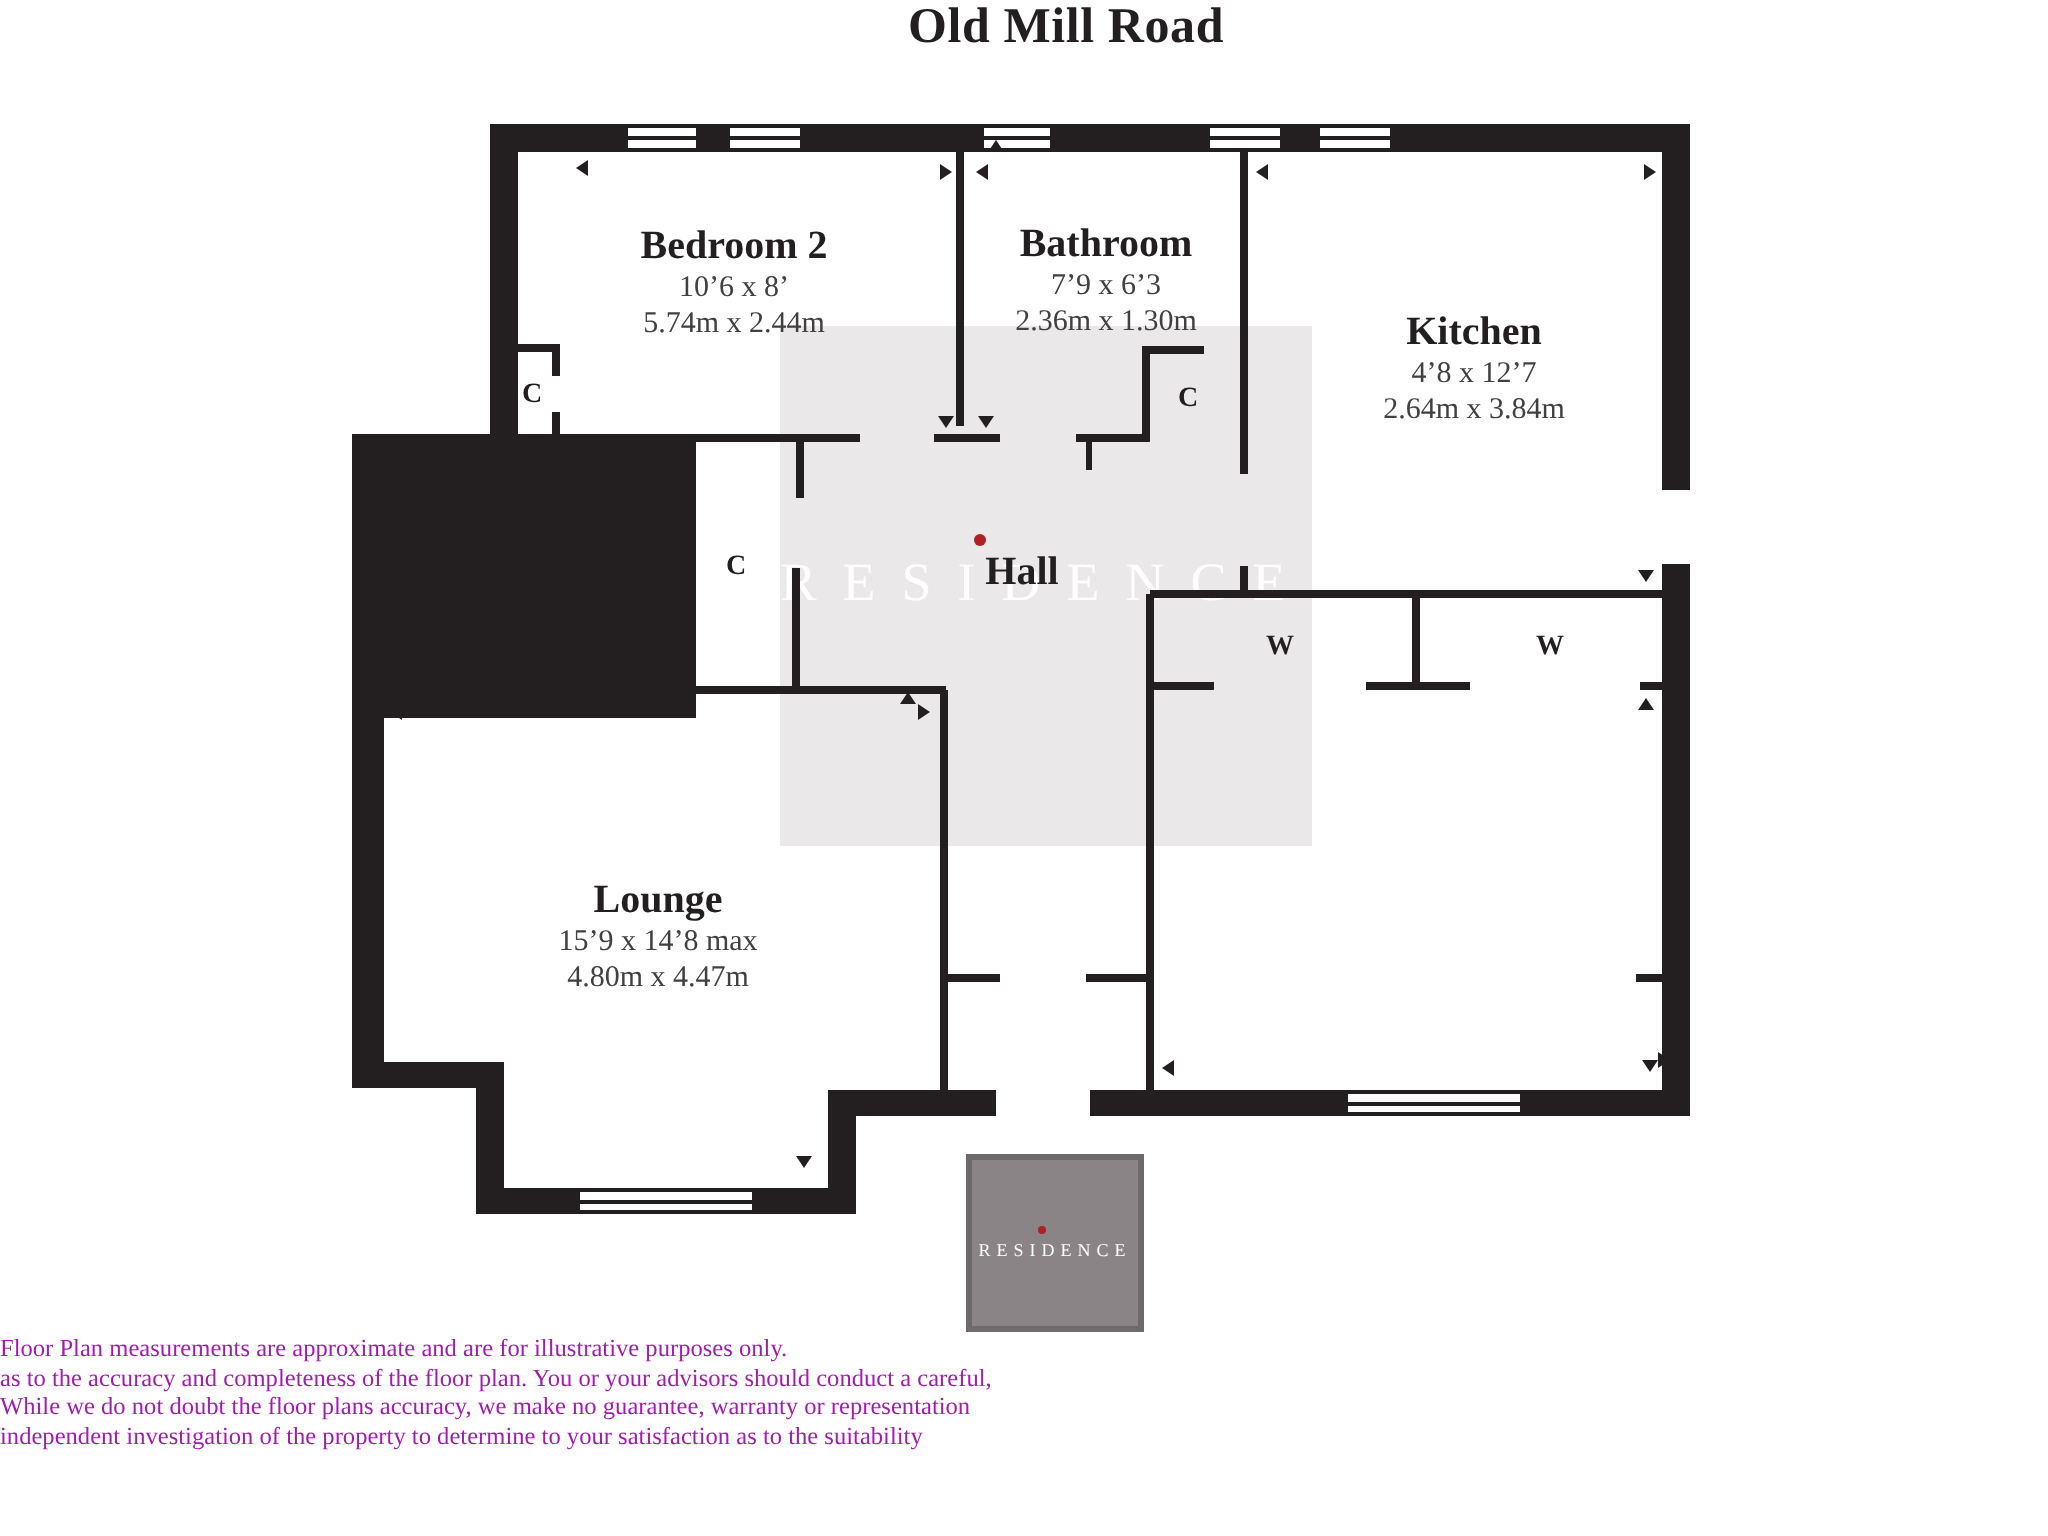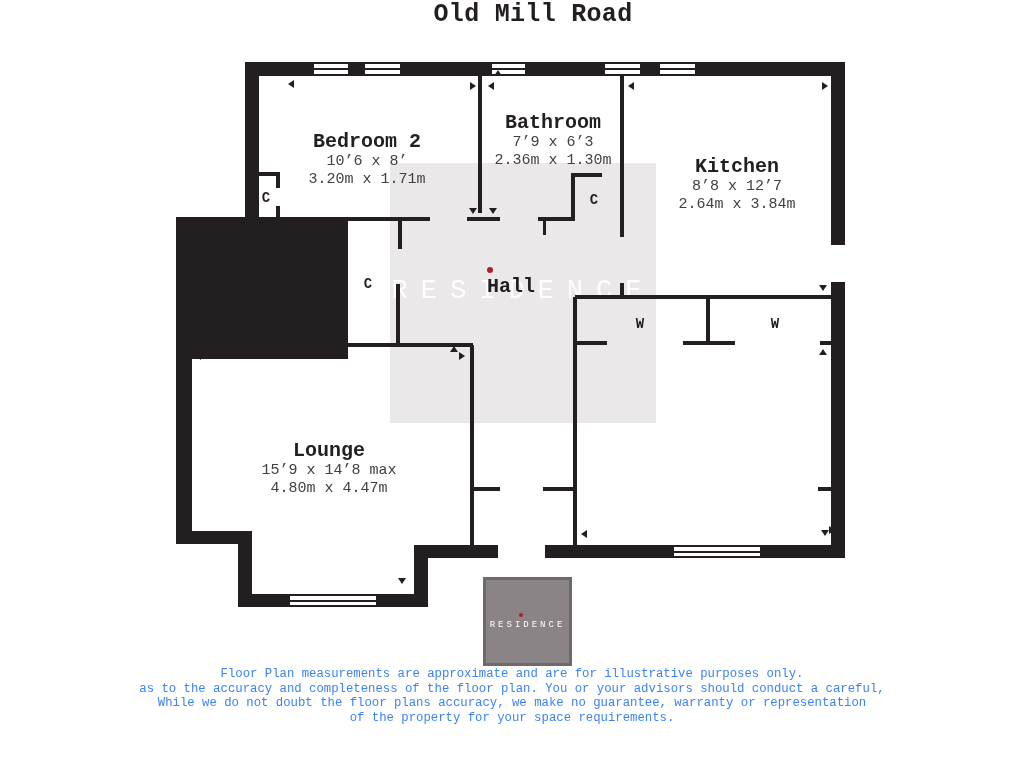--- a/index.html
+++ b/index.html
@@ -1,18 +1,18 @@
 <!DOCTYPE html>
 <html><head>
 <meta charset="utf-8">
 <style>
   html,body{margin:0;padding:0;background:#ffffff;}
   .canvas{
     position:relative;width:1024px;height:768px;background:#ffffff;overflow:hidden;
-    font-family:Liberation Mono, monospace;color:#231f20;
+    font-family:Liberation Serif, serif;color:#231f20;
   }
   .title{
     position:absolute;left:533px;top:0px;transform:translateX(-50%);
     font-size:25px;font-weight:bold;letter-spacing:0.3px;white-space:nowrap;z-index:5;
   }
   
   .wm-bg{position:absolute;left:390px;top:163px;width:266px;height:260px;background:#ebe8e9;z-index:0;}
   .wm-text{
     position:absolute;left:390px;top:276px;width:266px;text-align:center;
     font-size:27px;letter-spacing:13px;color:#ffffff;font-weight:400;z-index:1;white-space:nowrap;
@@ -31,21 +31,21 @@
   
   .room-label{position:absolute;transform:translateX(-50%);text-align:center;z-index:4;white-space:nowrap;}
   .room-name{font-size:20px;font-weight:bold;color:#231f20;line-height:23px;}
   .room-dims{font-size:15px;color:#414042;line-height:18px;}
   .closet-label{position:absolute;transform:translate(-50%,-50%);font-size:14px;font-weight:bold;color:#231f20;z-index:4;}
   
   .logo{position:absolute;left:483px;top:577px;width:89px;height:89px;background:#8a8487;border:3px solid #6e696b;box-sizing:border-box;z-index:4;}
   .logo-text{position:absolute;left:0;right:0;top:40px;text-align:center;font-size:9px;letter-spacing:3px;color:#ffffff;white-space:nowrap;}
   .logo-dot{position:absolute;left:33px;top:33px;width:4px;height:4px;border-radius:50%;background:#b01e28;}
   
-  .disclaimer{position:absolute;left:0;top:667px;width:1024px;text-align:center;font-size:12.3px;color:#3b82f6;line-height:14.6px;z-index:4;}
+  .disclaimer{position:absolute;left:0;top:667px;width:1024px;text-align:left;font-size:12.3px;color:#a21caf;line-height:14.6px;z-index:4;}
   .produced{position:absolute;left:0;top:748px;width:1024px;text-align:center;font-size:17px;color:#2e2d2c;font-weight:500;z-index:4;}
 </style>
 </head>
 <body>
 
 <div class="canvas">
 
   <div class="title">Old Mill Road</div>
 
   <div class="wm-bg"></div>
@@ -113,33 +113,33 @@
   <div class="tri tri-down" style="left:469px;top:208px"></div>
   <div class="tri tri-down" style="left:489px;top:208px"></div>
   <div class="tri tri-up" style="left:450px;top:346px"></div>
   <div class="tri tri-right" style="left:459px;top:352px"></div>
   <div class="tri tri-left" style="left:195px;top:352px"></div>
   <div class="tri tri-left" style="left:581px;top:530px"></div>
   <div class="tri tri-down" style="left:821px;top:530px"></div>
   <div class="tri tri-right" style="left:829px;top:526px"></div>
   <div class="tri tri-down" style="left:398px;top:578px"></div>
 
-  <div class="room-label" style="left:367px;top:130px">
+  <div class="room-label" style="left:367px;top:112px">
     <div class="room-name">Bedroom 2</div>
     <div class="room-dims">10’6 x 8’</div>
-    <div class="room-dims">3.20m x 1.71m</div>
+    <div class="room-dims">5.74m x 2.44m</div>
   </div>
   <div class="room-label" style="left:553px;top:111px">
     <div class="room-name">Bathroom</div>
     <div class="room-dims">7’9 x 6’3</div>
     <div class="room-dims">2.36m x 1.30m</div>
   </div>
   <div class="room-label" style="left:737px;top:155px">
     <div class="room-name">Kitchen</div>
-    <div class="room-dims">8’8 x 12’7</div>
+    <div class="room-dims">4’8 x 12’7</div>
     <div class="room-dims">2.64m x 3.84m</div>
   </div>
   <div class="room-label" style="left:511px;top:275px">
     <div class="room-name">Hall</div>
   </div>
   <div class="room-label" style="left:329px;top:439px">
     <div class="room-name">Lounge</div>
     <div class="room-dims">15’9 x 14’8 max</div>
     <div class="room-dims">4.80m x 4.47m</div>
   </div>
@@ -152,16 +152,16 @@
 
   <div class="logo">
     <div class="logo-dot"></div>
     <div class="logo-text">RESIDENCE</div>
   </div>
 
   <div class="disclaimer">
     <div>Floor Plan measurements are approximate and are for illustrative purposes only.</div>
     <div>as to the accuracy and completeness of the floor plan. You or your advisors should conduct a careful,</div>
     <div>While we do not doubt the floor plans accuracy, we make no guarantee, warranty or representation</div>
-    <div>of the property for your space requirements.</div>
+    <div>independent investigation of the property to determine to your satisfaction as to the suitability</div>
   </div>
 
 </div>
 
 </body></html>

